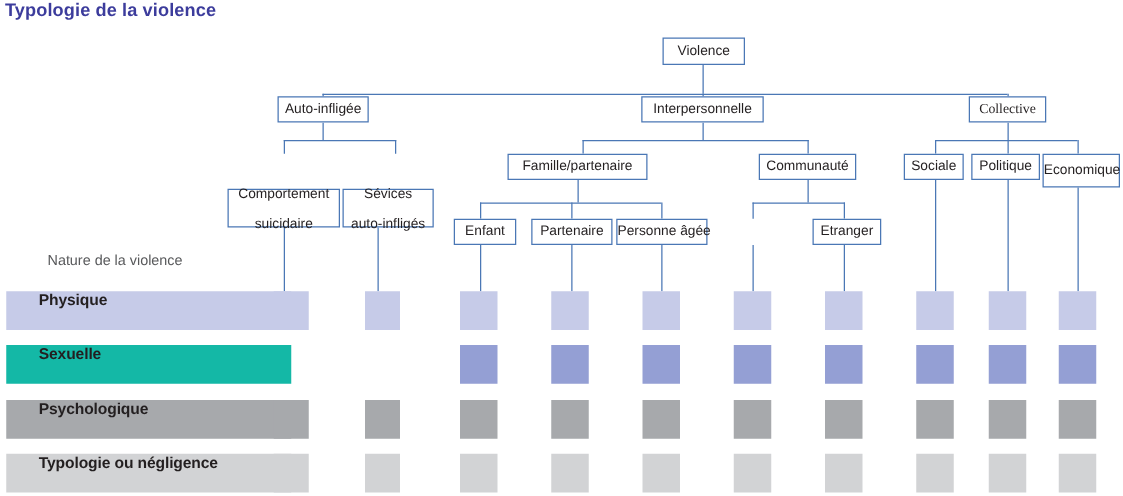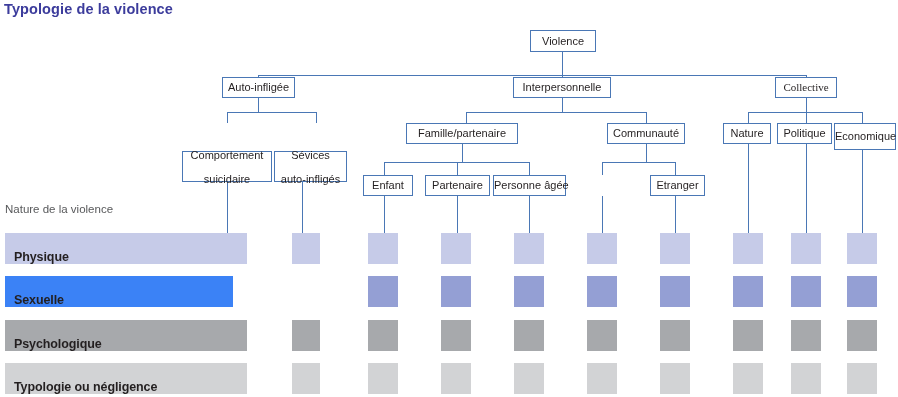--- a/index.html
+++ b/index.html
@@ -78,22 +78,22 @@
     font-size: 11.5px;
     color: #58595b;
     white-space: nowrap;
   }
   .row-bar {
     position: absolute;
     left: 5px;
     width: 228px;
     box-sizing: border-box;
     display: flex;
-    align-items: flex-end;
-    padding-left: 9px;
+    align-items: flex-start;
+    padding-left: 26px;
   }
   .row-bar .row-name {
     font-size: 12.5px;
     font-weight: bold;
     color: #231f20;
     white-space: nowrap;
     letter-spacing: -.1px;
   }
   .cell {
     position: absolute;
@@ -150,21 +150,21 @@
     <div class="node two-line" style="left:274px; top:123px; width:73px; height:31px;">
       <span><span>Sévices</span><br><span>auto-infligés</span></span>
     </div>
     <div class="node" style="left:406px; top:123px; width:112px; height:21px;">
       <span>Famille/partenaire</span>
     </div>
     <div class="node" style="left:607px; top:123px; width:78px; height:21px;">
       <span>Communauté</span>
     </div>
     <div class="node" style="left:723px; top:123px; width:48px; height:21px;">
-      <span>Nature</span>
+      <span>Sociale</span>
     </div>
     <div class="node" style="left:777px; top:123px; width:55px; height:21px;">
       <span>Politique</span>
     </div>
     <div class="node" style="left:834px; top:123px; width:62px; height:27px;">
       <span>Economique</span>
     </div>
 
     <div class="ln v" style="left:462px; top:144px; height:18px;"></div>
     <div class="ln h" style="left:384px; top:162px; width:145px;"></div>
@@ -197,37 +197,37 @@
     <div class="ln drop" style="left:529px; top:196px; height:37px;"></div>
     <div class="ln drop" style="left:602px; top:196px; height:37px;"></div>
     <div class="ln drop" style="left:675px; top:196px; height:37px;"></div>
     <div class="ln drop" style="left:748px; top:144px; height:89px;"></div>
     <div class="ln drop" style="left:806px; top:144px; height:89px;"></div>
     <div class="ln drop" style="left:862px; top:144px; height:89px;"></div>
   </div>
 
   <div id="matrix-layer">
 
-    <div class="nature-label" style="top:203px;">Nature de la violence</div>
+    <div class="nature-label" style="top:203px;margin-left:33px;">Nature de la violence</div>
 
     <div class="row-bar" style="top:233px; height:31px; background:#c6cbe8;">
       <span class="row-name">Physique</span>
     </div>
     <div class="cell" style="left:219px; top:233px; width:28px; height:31px; background:#c6cbe8;"></div>
     <div class="cell" style="left:292px; top:233px; width:28px; height:31px; background:#c6cbe8;"></div>
     <div class="cell" style="left:368px; top:233px; width:30px; height:31px; background:#c6cbe8;"></div>
     <div class="cell" style="left:441px; top:233px; width:30px; height:31px; background:#c6cbe8;"></div>
     <div class="cell" style="left:514px; top:233px; width:30px; height:31px; background:#c6cbe8;"></div>
     <div class="cell" style="left:587px; top:233px; width:30px; height:31px; background:#c6cbe8;"></div>
     <div class="cell" style="left:660px; top:233px; width:30px; height:31px; background:#c6cbe8;"></div>
     <div class="cell" style="left:733px; top:233px; width:30px; height:31px; background:#c6cbe8;"></div>
     <div class="cell" style="left:791px; top:233px; width:30px; height:31px; background:#c6cbe8;"></div>
     <div class="cell" style="left:847px; top:233px; width:30px; height:31px; background:#c6cbe8;"></div>
 
-    <div class="row-bar" style="top:276px; height:31px; background:#3b82f6;">
+    <div class="row-bar" style="top:276px; height:31px; background:#14b8a6;">
       <span class="row-name">Sexuelle</span>
     </div>
     <div class="cell" style="left:368px; top:276px; width:30px; height:31px; background:#949fd4;"></div>
     <div class="cell" style="left:441px; top:276px; width:30px; height:31px; background:#949fd4;"></div>
     <div class="cell" style="left:514px; top:276px; width:30px; height:31px; background:#949fd4;"></div>
     <div class="cell" style="left:587px; top:276px; width:30px; height:31px; background:#949fd4;"></div>
     <div class="cell" style="left:660px; top:276px; width:30px; height:31px; background:#949fd4;"></div>
     <div class="cell" style="left:733px; top:276px; width:30px; height:31px; background:#949fd4;"></div>
     <div class="cell" style="left:791px; top:276px; width:30px; height:31px; background:#949fd4;"></div>
     <div class="cell" style="left:847px; top:276px; width:30px; height:31px; background:#949fd4;"></div>

